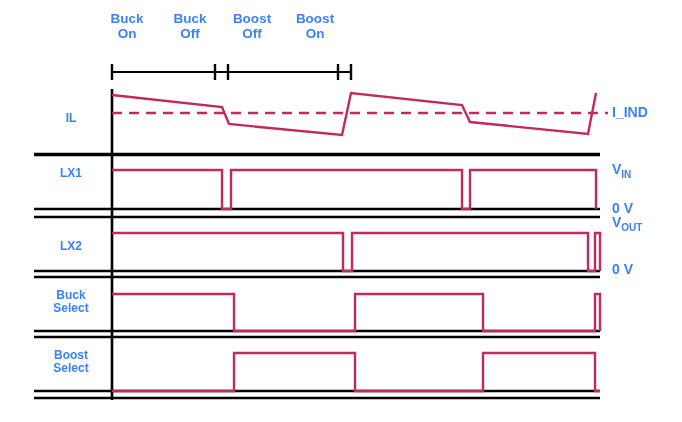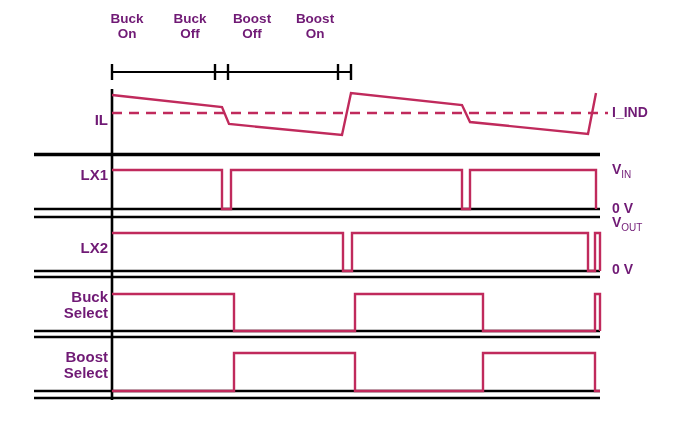--- a/index.html
+++ b/index.html
@@ -20,44 +20,44 @@
   #diagram-svg {
     position: absolute;
     left: 0;
     top: 0;
     width: 682px;
     height: 422px;
   }
   .lbl {
     position: absolute;
     font-weight: bold;
-    color: #701a75;
+    color: #3b82f6;
     white-space: nowrap;
     line-height: 1.08;
   }
   .phase-lbl {
     font-size: 13.5px;
     text-align: center;
     width: 70px;
   }
   .row-lbl {
-    font-size: 15px;
-    text-align: right;
+    font-size: 12px;
+    text-align: center;
     width: 74px;
     left: 34px;
   }
   .right-lbl {
     font-size: 14px;
     left: 612px;
     text-align: left;
   }
   .sub {
     font-size: 10px;
     vertical-align: sub;
-    font-weight: normal;
+    font-weight: bold;
   }
 </style>
 </head>
 <body>
 
 <div id="page">
 
   <svg id="diagram-svg" viewBox="0 0 682 422">
     <g id="separators">
         <line x1="34" y1="155" x2="600" y2="155" stroke="#000000" stroke-width="2.6"></line>

